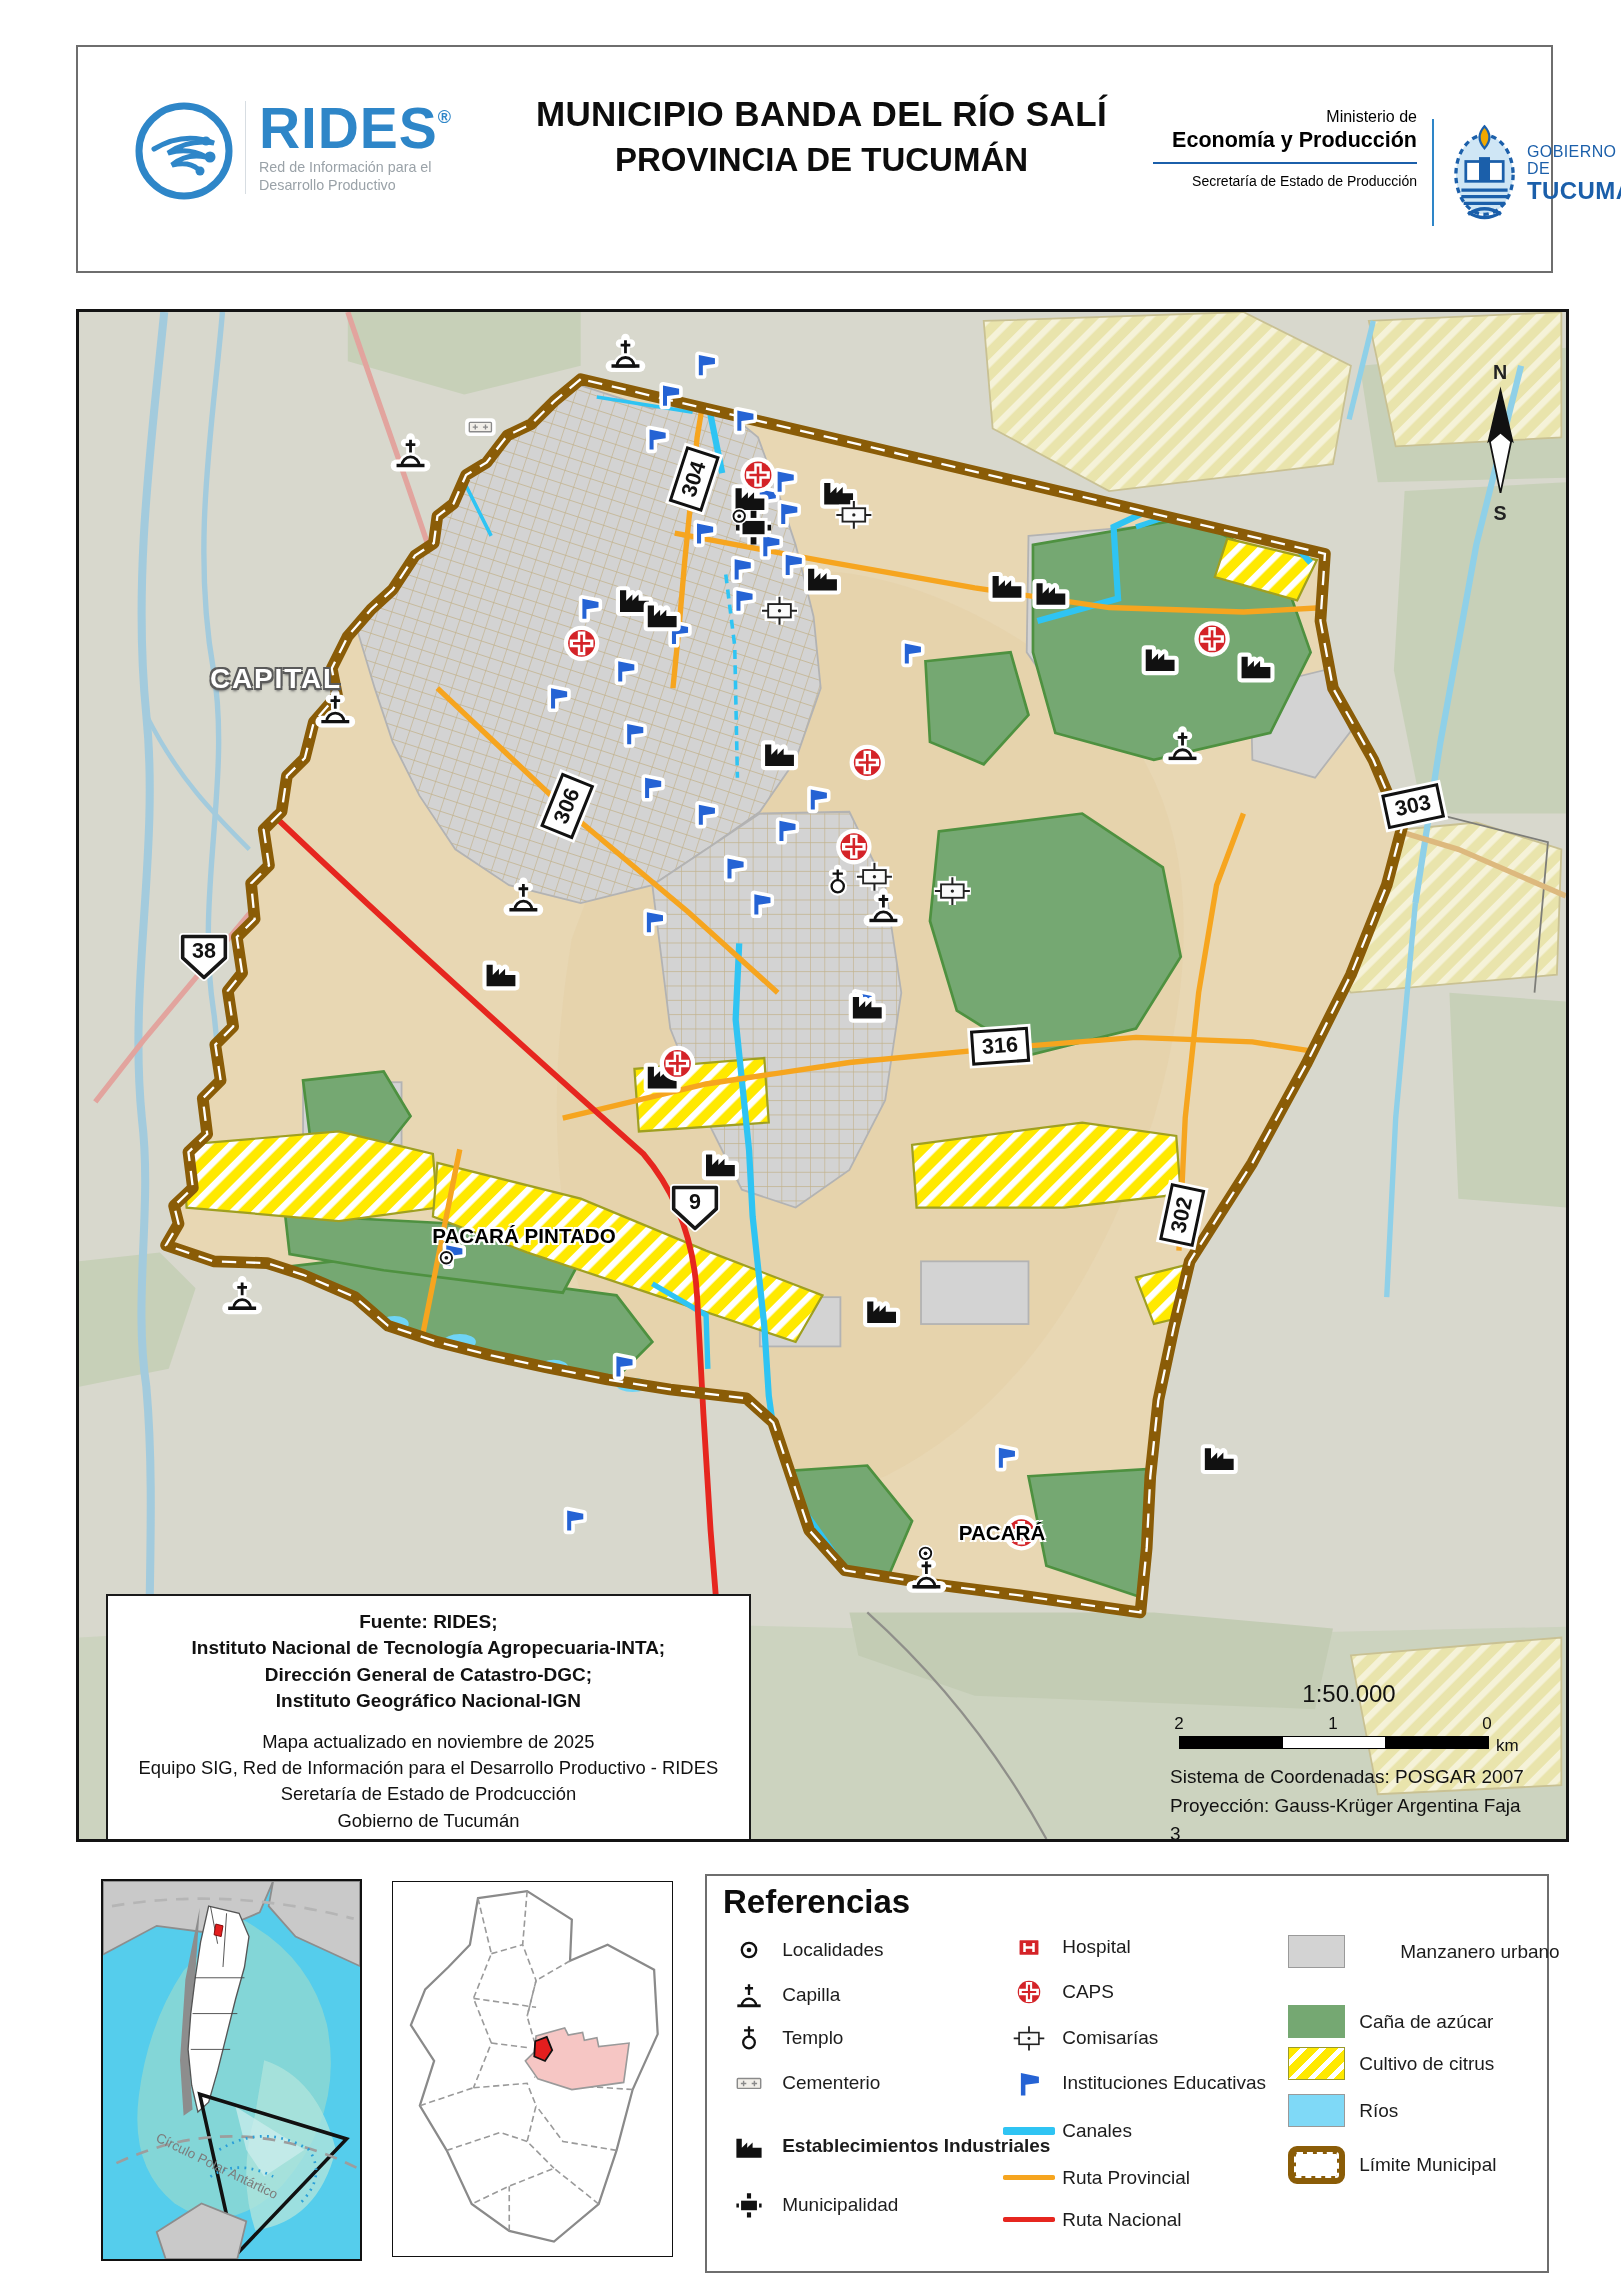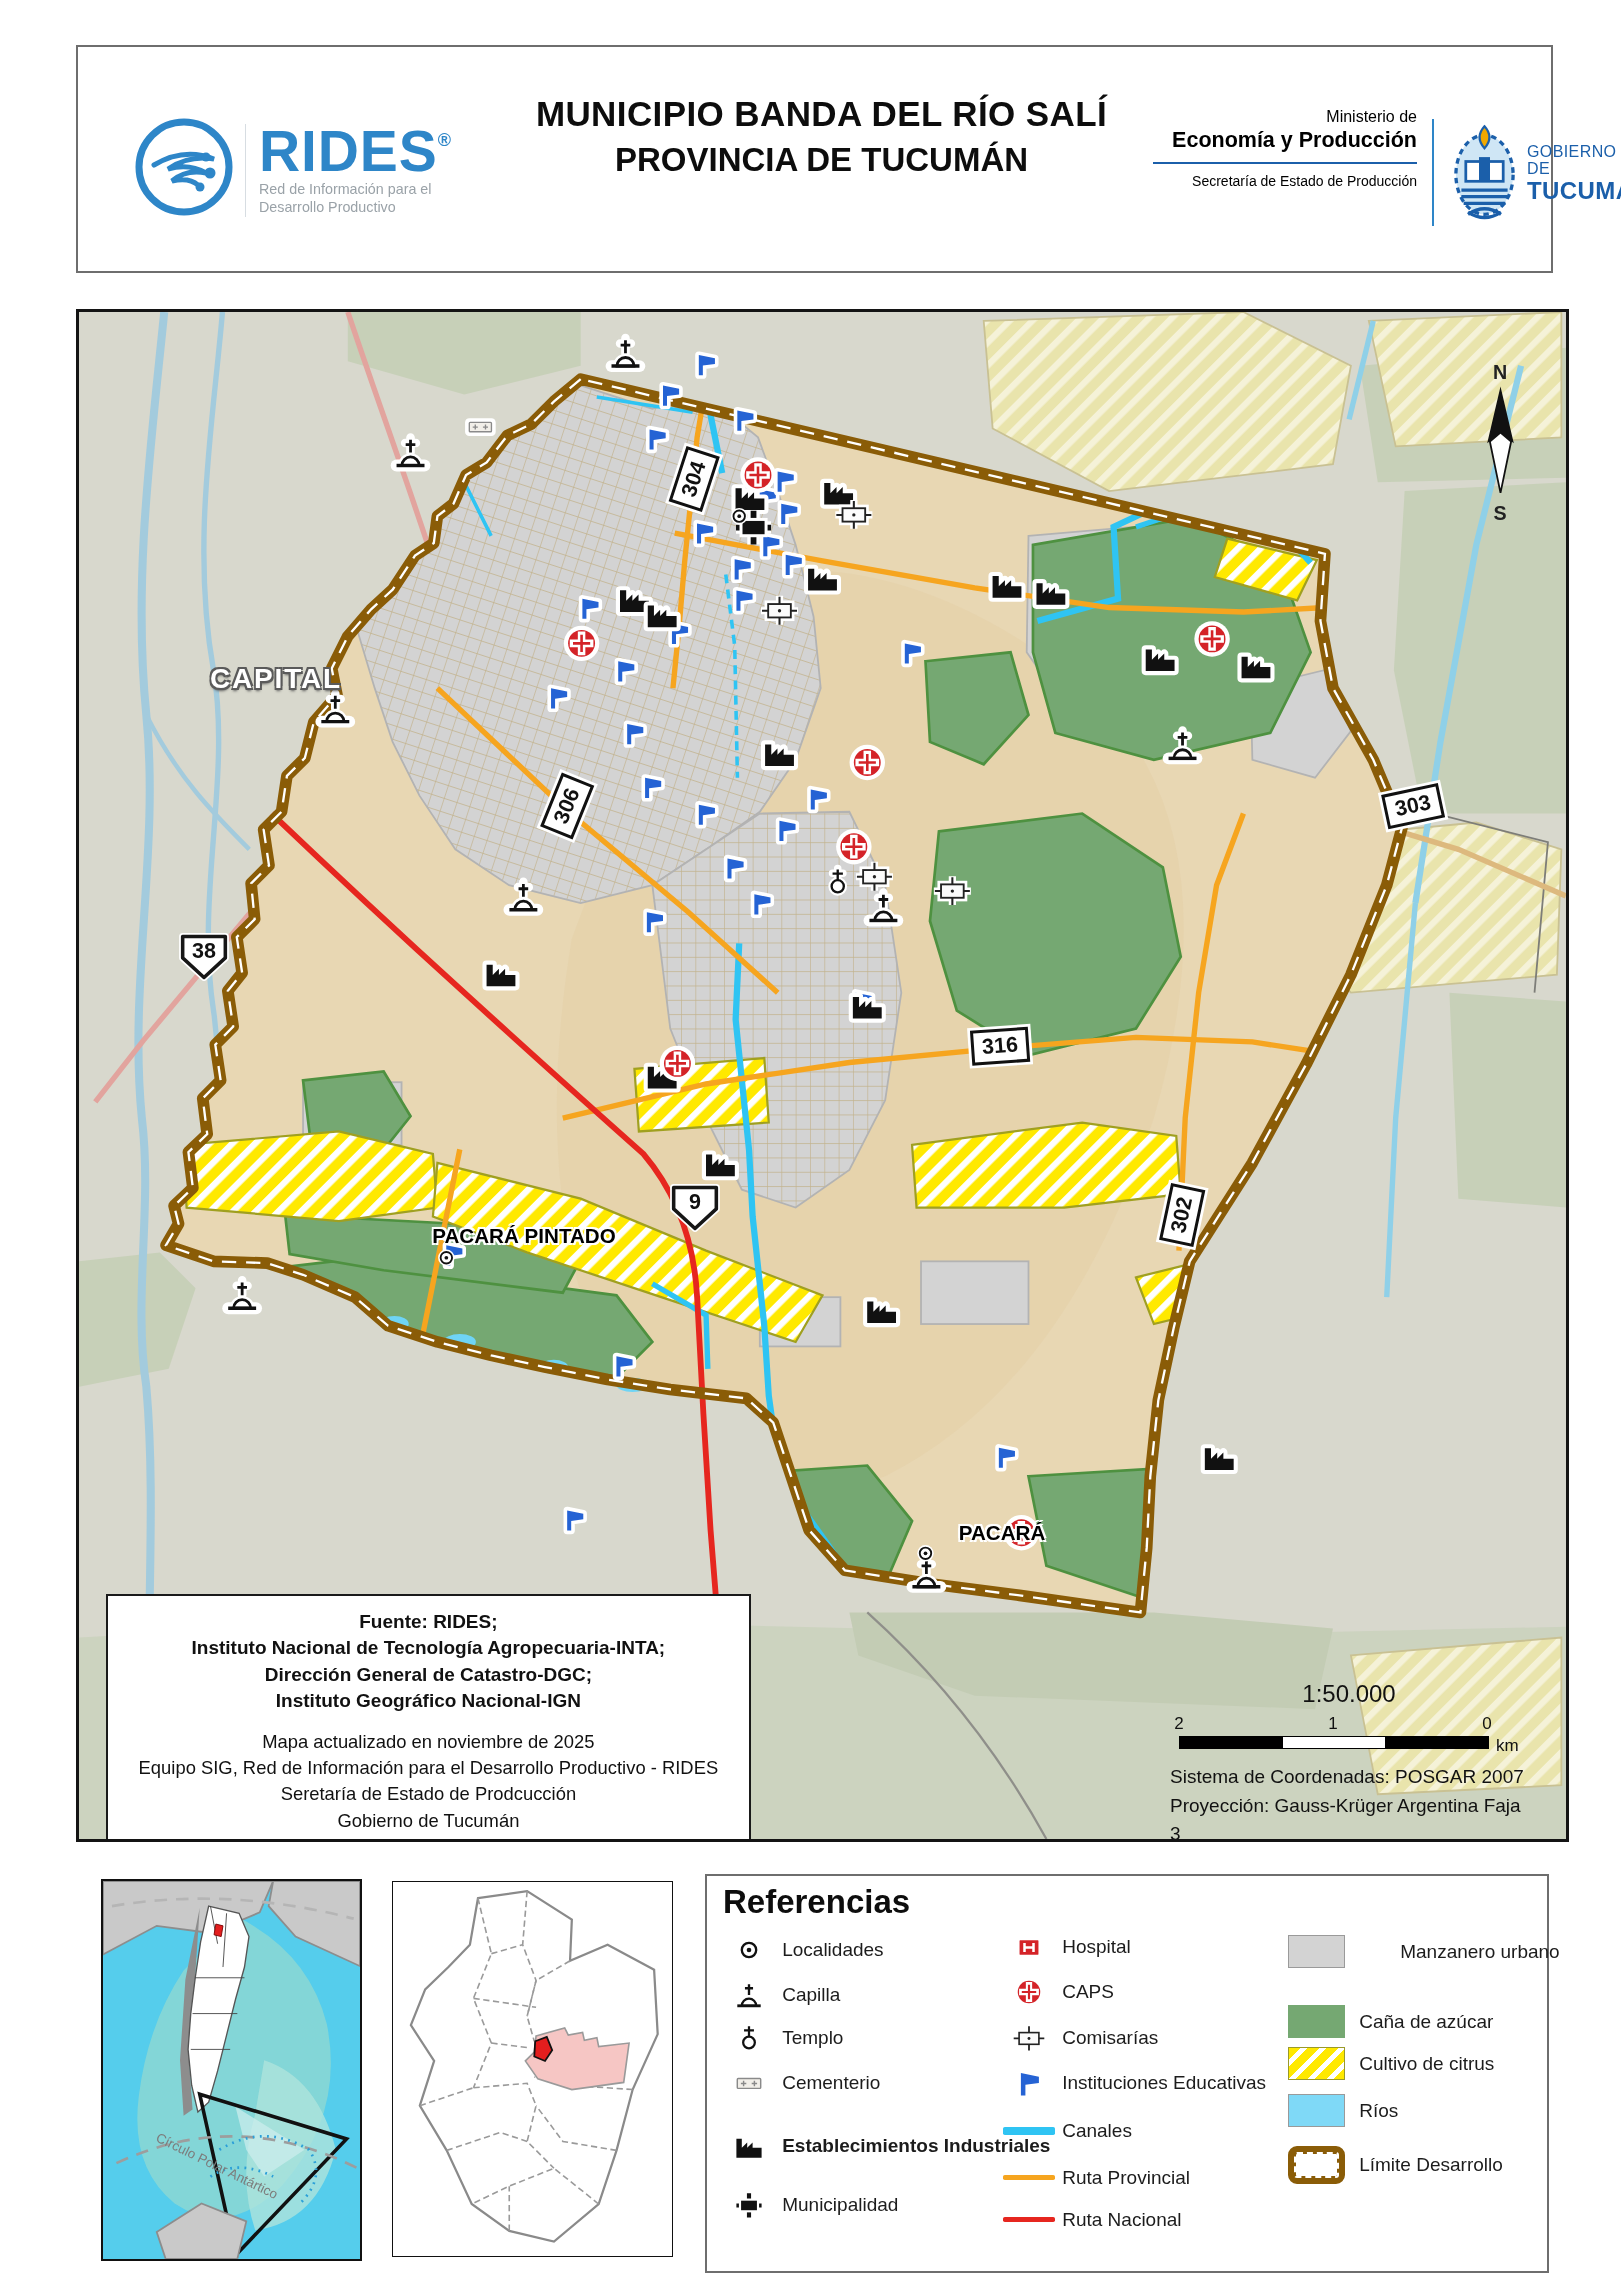--- a/index.html
+++ b/index.html
@@ -1,20 +1,20 @@
 <!DOCTYPE html>
 <html style="font-size:14.3px"><head>
 <meta charset="utf-8">
 <style>
   html,body{margin:0;padding:0;background:#fff;}
   body{width:1621px;height:2293px;position:relative;font-family:"Liberation Sans",sans-serif;color:#111;overflow:hidden;}
   .abs{position:absolute;}
   
   #header{left:76px;top:45px;width:1473px;height:224px;border:2.7px solid #6e6e6e;background:#fff;}
-  #logo{left:56px;top:54px;width:376px;height:116px;display:flex;align-items:flex-end;}
+  #logo{left:56px;top:54px;width:376px;height:116px;display:flex;align-items:flex-start;}
   #logo-circle{width:100px;height:100px;flex:0 0 100px;}
   #logo-divider{width:1.8px;height:93px;background:#d7dde2;margin:0 12.5px 0 10.7px;}
   #logo-text .brand{font-size:57px;font-weight:bold;color:#2e86c8;letter-spacing:0.9px;line-height:0.95;}
   #logo-text .reg{font-size:18px;vertical-align:25px;color:#2e86c8;font-weight:bold;}
   #logo-text .tag{font-size:14.3px;color:#9aa2a8;line-height:1.25;margin-top:3.6px;}
   #htitle{left:394px;top:47px;width:699px;text-align:center;font-weight:bold;color:#0d0d0d;}
   #htitle .t1{font-size:35px;letter-spacing:0.4px;}
   #htitle .t2{font-size:33px;margin-top:7.2px;}
   #ministry{left:1070px;top:61px;width:269px;text-align:right;color:#000000;}
   #ministry .m1{font-size:16px;}
@@ -638,17 +638,17 @@
       <div class="ref-row" style="top: 215px;">
         <span class="ref-ico">
           <div class="sw rios"></div>
         </span>
         <span class="ref-label">Ríos</span>
       </div>
       <div class="ref-row" style="top: 269px;">
         <span class="ref-ico">
           <div class="sw limite"></div>
         </span>
-        <span class="ref-label">Límite Desarrollo</span>
+        <span class="ref-label">Límite Municipal</span>
       </div>
     </div>
 </div>
 
 
 </body></html>

